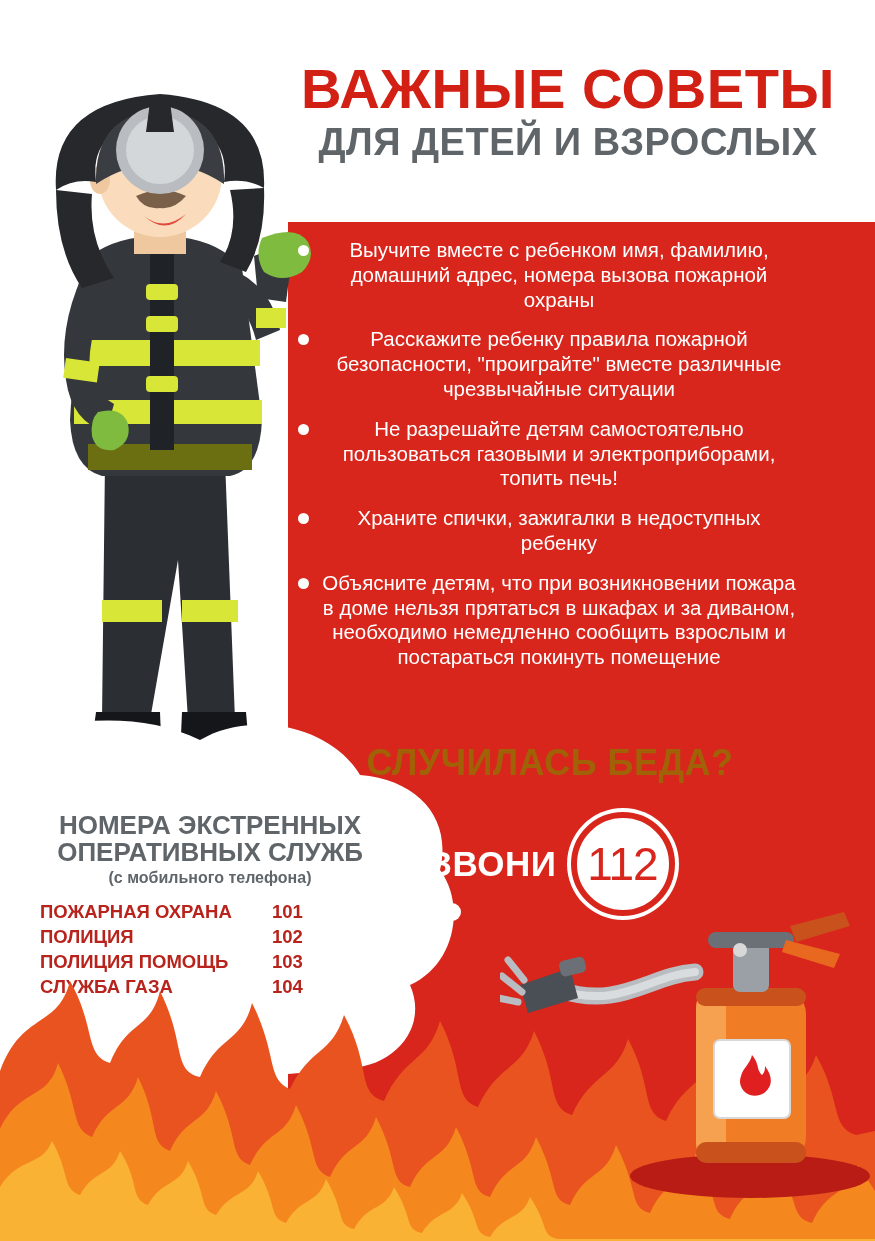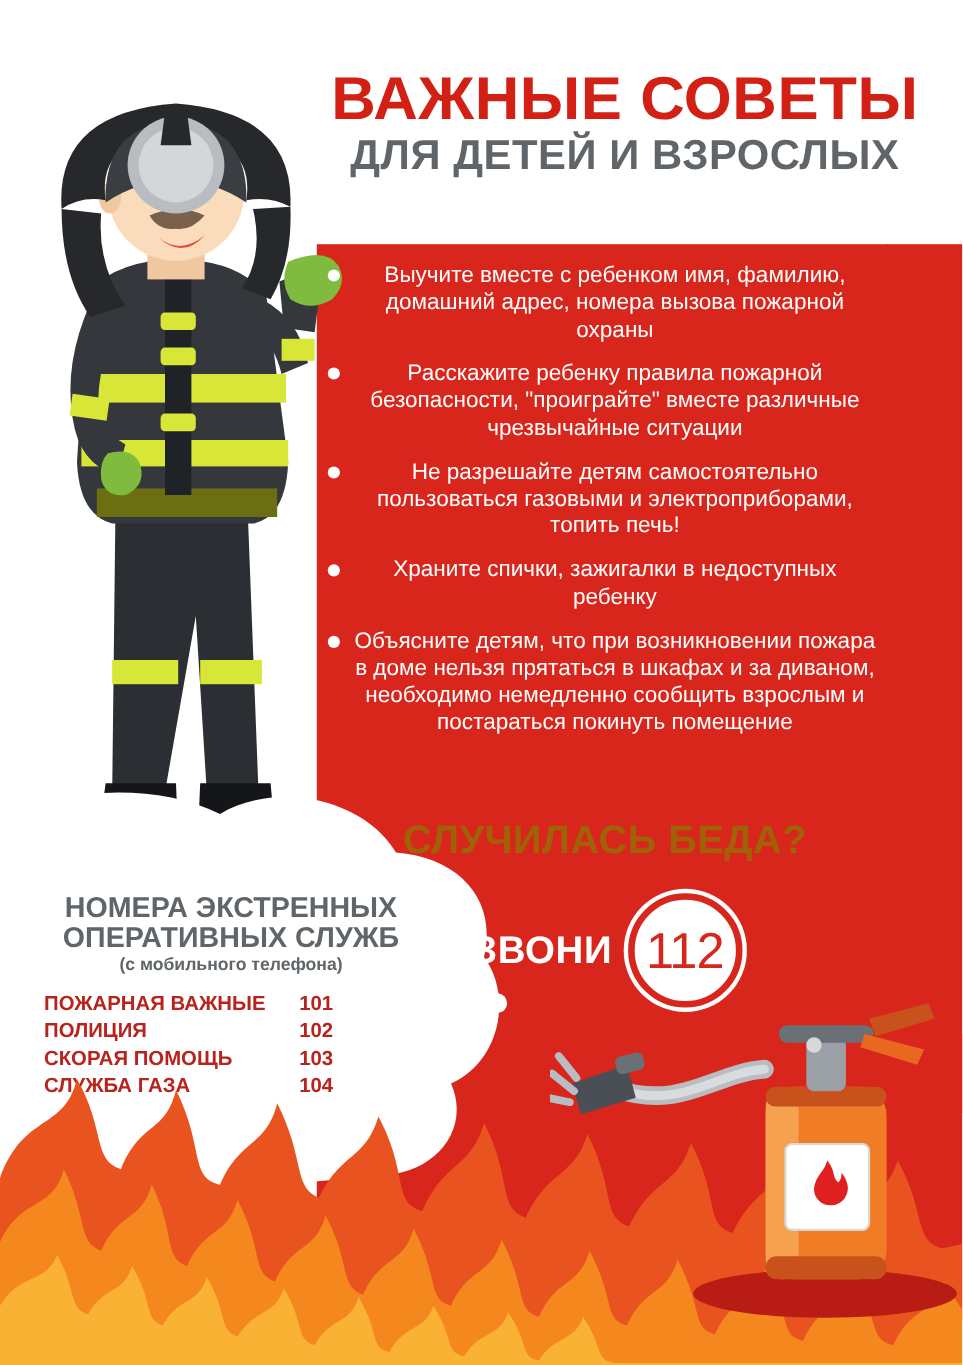--- a/index.html
+++ b/index.html
@@ -285,29 +285,29 @@
     <circle cx="452" cy="212" r="9" fill="#ffffff"></circle>
   </svg>
 
   <div class="emerg">
     <div class="emerg-h1">НОМЕРА ЭКСТРЕННЫХ</div>
     <div class="emerg-h1">ОПЕРАТИВНЫХ СЛУЖБ</div>
     <div class="emerg-sub">(с мобильного телефона)</div>
     <table class="emerg-table">
       <tbody>
           <tr>
-        <td>ПОЖАРНАЯ ВАЖНЫЕ</td>
+        <td>ПОЖАРНАЯ ОХРАНА</td>
         <td class="num">101</td>
       </tr>
       <tr>
         <td>ПОЛИЦИЯ</td>
         <td class="num">102</td>
       </tr>
       <tr>
-        <td>СКОРАЯ ПОМОЩЬ</td>
+        <td>ПОЛИЦИЯ ПОМОЩЬ</td>
         <td class="num">103</td>
       </tr>
       <tr>
         <td>СЛУЖБА ГАЗА</td>
         <td class="num">104</td>
       </tr>
     </tbody>
       </table>
   </div>
 

